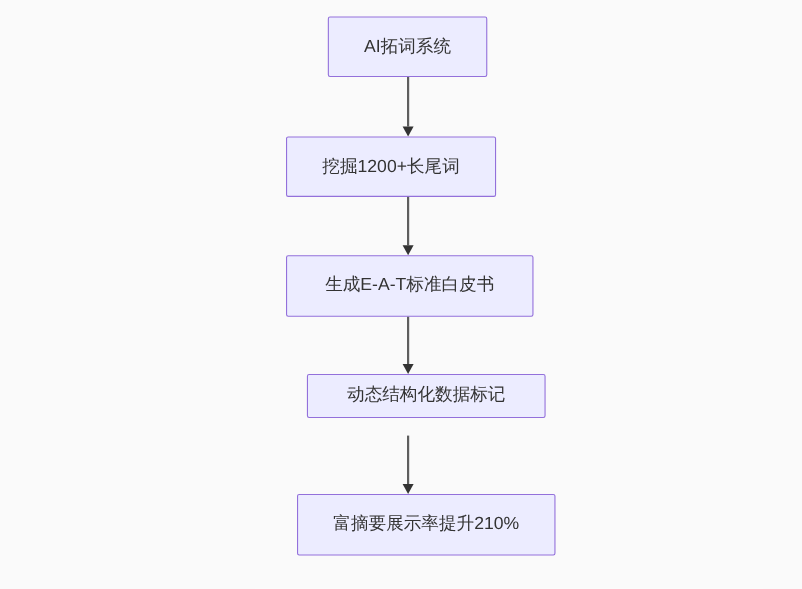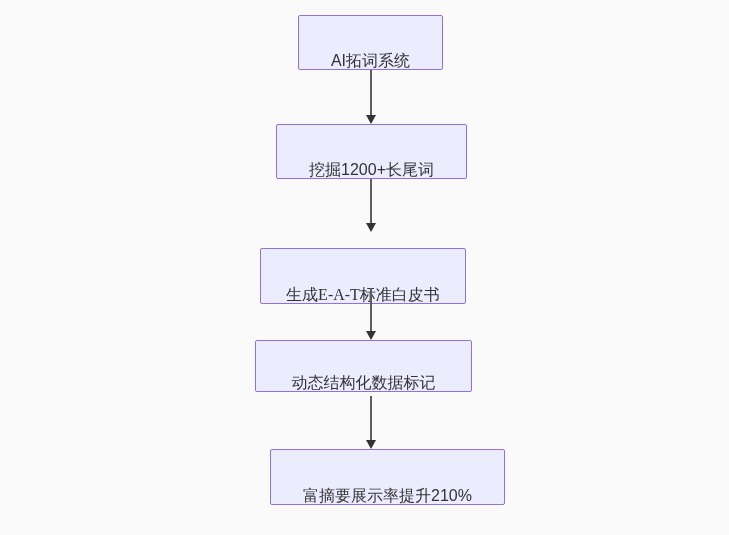--- a/index.html
+++ b/index.html
@@ -20,21 +20,21 @@
     width: 729px; height: 535px;
     background: var(--background);
     overflow: hidden;
   }
   .node {
     position: absolute;
     background: var(--node-fill);
     border: 1px solid var(--node-border);
     border-radius: 2px;
     display: flex;
-    align-items: flex-end;
+    align-items: center;
     justify-content: center;
     color: var(--text);
     font-size: 16px;
     line-height: 1;
     white-space: nowrap;
     text-align: center;
   }
   .arrow {
     position: absolute;
     width: 14px;
@@ -61,39 +61,39 @@
 
   <div class="node" style="left:298px; top:15px;  width:145px; height:55px;">
     <span>AI拓词系统</span>
   </div>
 
   <div class="arrow" style="left:364px; top:70px; height:54px;">
     <div class="shaft"></div>
     <div class="head"></div>
   </div>
 
-  <div class="node" style="left:276px; top:124px; width:191px; height:55px;">
+  <div class="node" style="left:260px; top:124px; width:191px; height:55px;">
     <span>挖掘1200+长尾词</span>
   </div>
 
   <div class="arrow" style="left:364px; top:179px; height:53px;">
     <div class="shaft"></div>
     <div class="head"></div>
   </div>
 
-  <div class="node" style="left:260px; top:248px; width:206px; height:56px;font-family:Liberation Serif, serif;">
+  <div class="node" style="left:260px; top:232px; width:225px; height:56px;">
     <span>生成E-A-T标准白皮书</span>
   </div>
 
   <div class="arrow" style="left:364px; top:288px; height:52px;">
     <div class="shaft"></div>
     <div class="head"></div>
   </div>
 
-  <div class="node" style="left:255px; top:340px; width:217px; height:52px;">
+  <div class="node" style="left:279px; top:340px; width:217px; height:40px;">
     <span>动态结构化数据标记</span>
   </div>
 
   <div class="arrow" style="left:364px; top:396px; height:53px;">
     <div class="shaft"></div>
     <div class="head"></div>
   </div>
 
   <div class="node" style="left:270px; top:449px; width:235px; height:56px;">
     <span>富摘要展示率提升210%</span>

